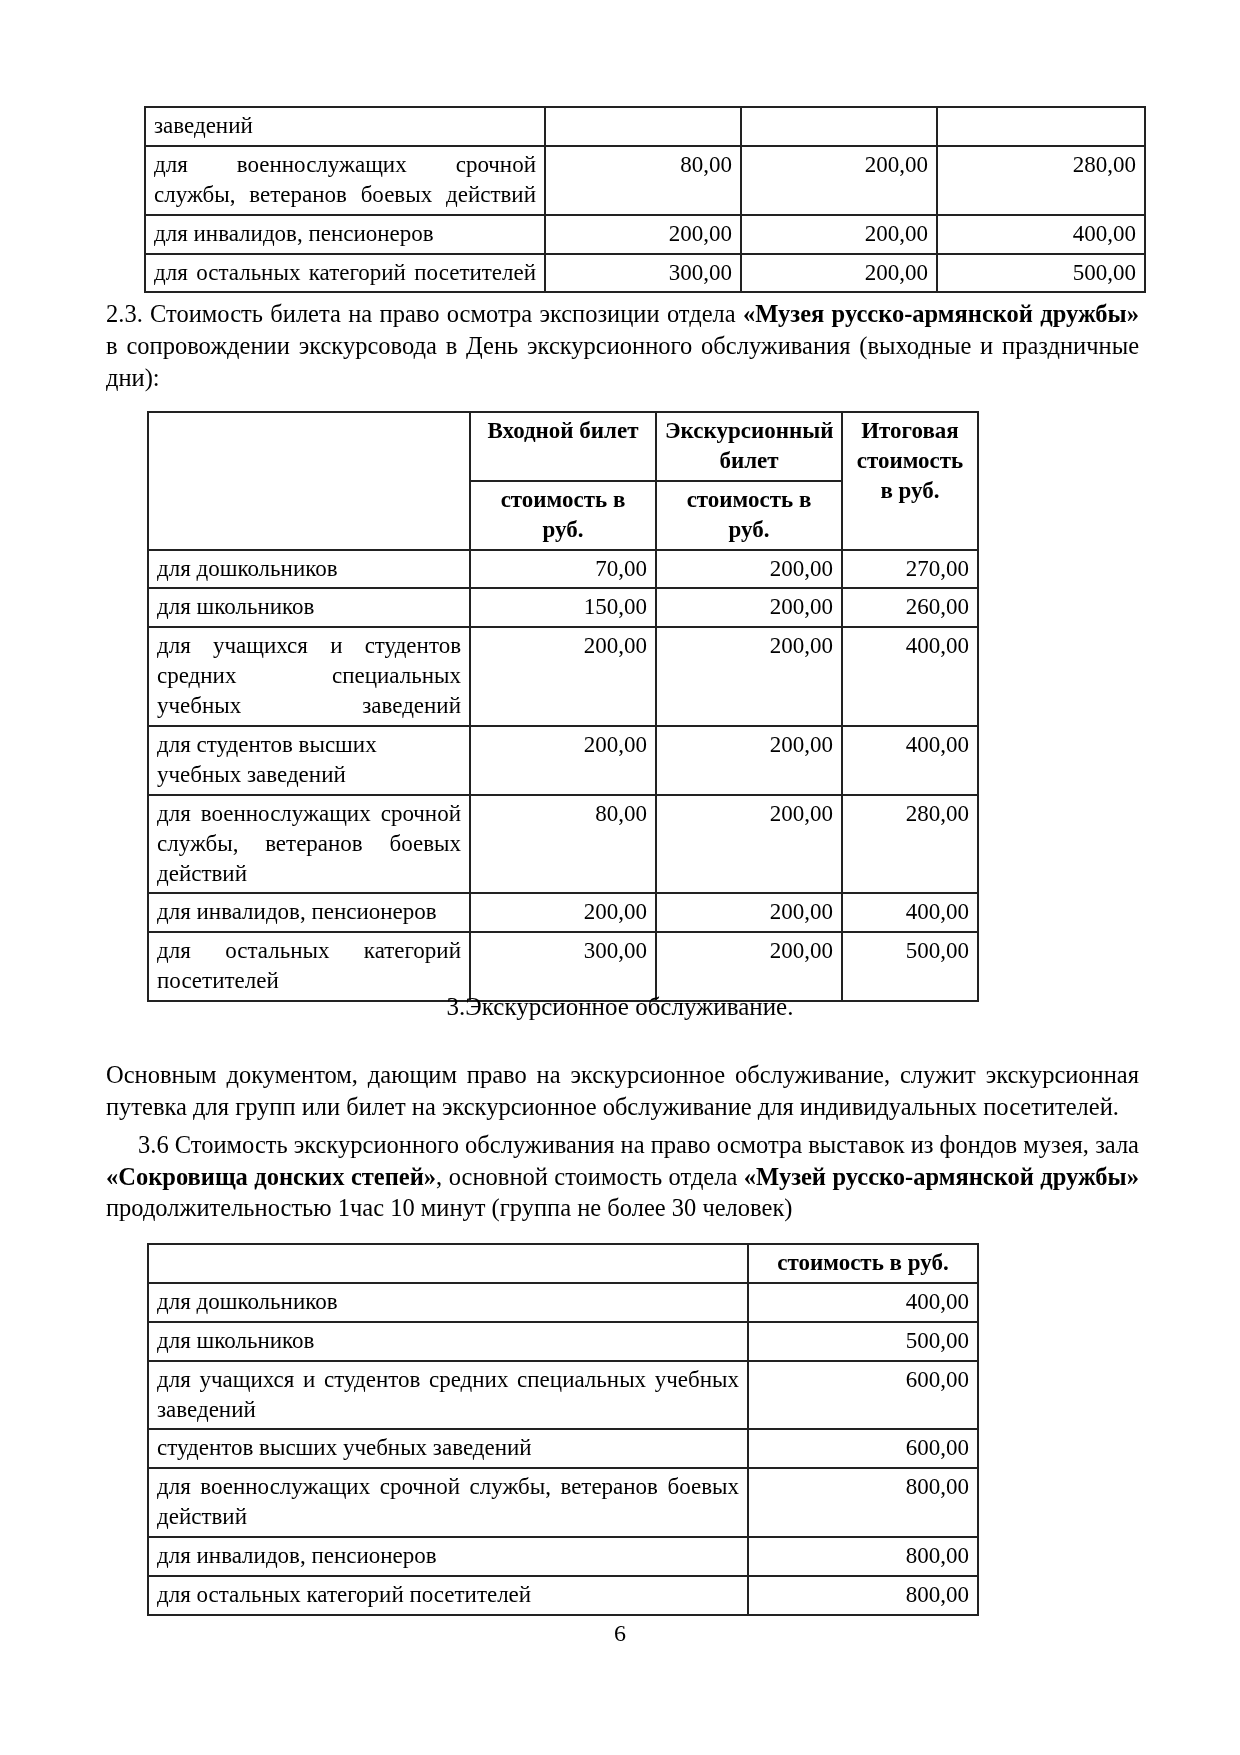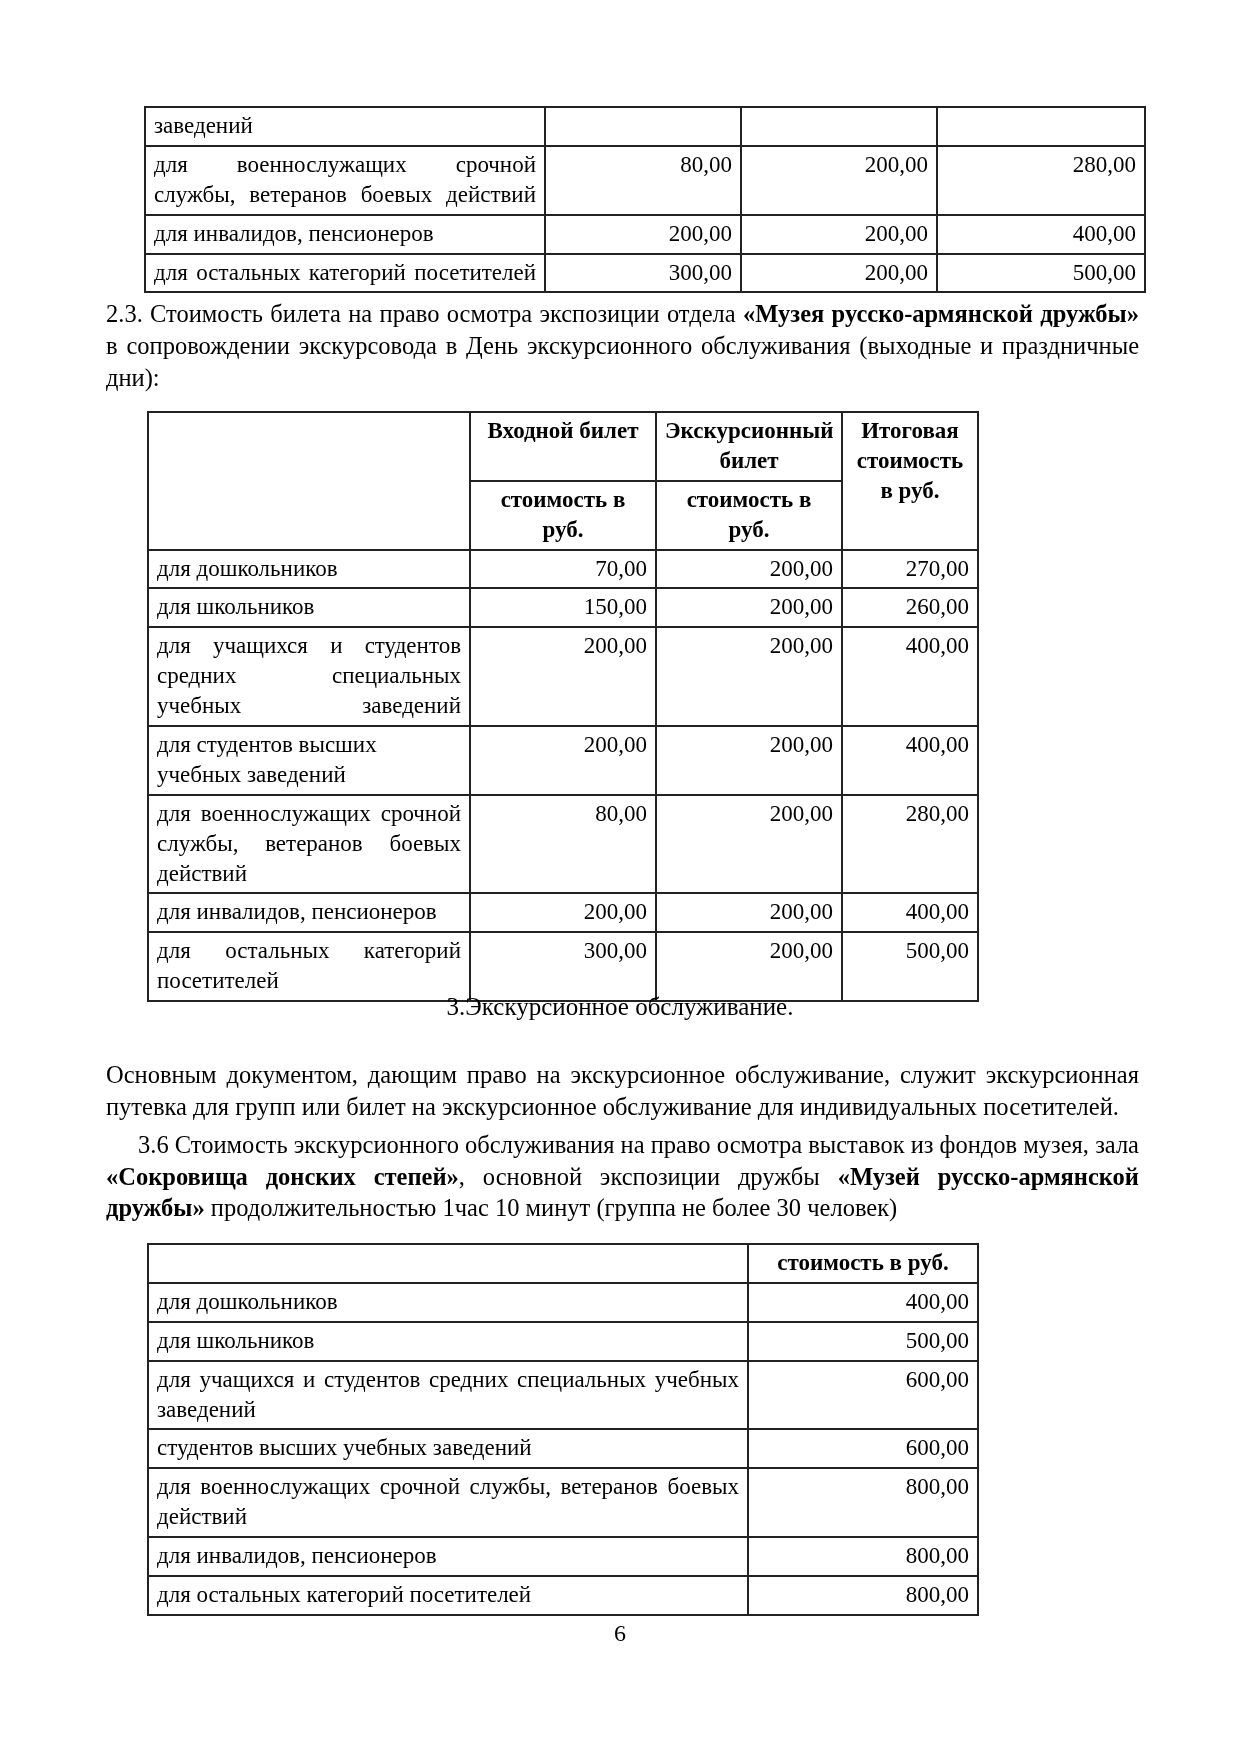--- a/index.html
+++ b/index.html
@@ -229,21 +229,21 @@
         <td class="cell-num">200,00</td>
         <td class="cell-num">500,00</td>
       </tr>
     </tbody>
   </table>
 
   <div class="section-heading">3.Экскурсионное обслуживание.</div>
 
   <div class="p-block-2">
     <p class="para">Основным документом, дающим право на экскурсионное обслуживание, служит экскурсионная путевка для групп или билет на экскурсионное обслуживание для индивидуальных посетителей.</p>
-    <p class="para indent"><span style="display:inline-block;width:32px"></span><span>3.6 Стоимость экскурсионного обслуживания на право осмотра выставок из фондов музея, зала </span><b>«Сокровища донских степей»</b><span>, основной экспозиции дружбы </span><b>«Музей русско-армянской дружбы»</b><span> продолжительностью 1час 10 минут (группа не более 30 человек)</span></p>
+    <p class="para indent"><span style="display:inline-block;width:32px"></span><span>3.6 Стоимость экскурсионного обслуживания на право осмотра выставок из фондов музея, зала </span><b>«Сокровища донских степей»</b><span>, основной стоимость отдела </span><b>«Музей русско-армянской дружбы»</b><span> продолжительностью 1час 10 минут (группа не более 30 человек)</span></p>
   </div>
 
   <table id="table-bottom">
     <colgroup>
       <col class="b0">
         <col class="b1">
     </colgroup>
     <thead>
       <tr>
         <td></td>

